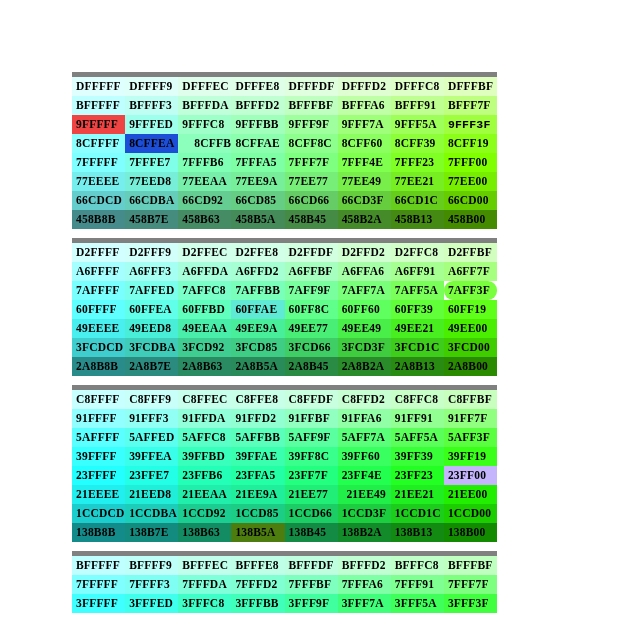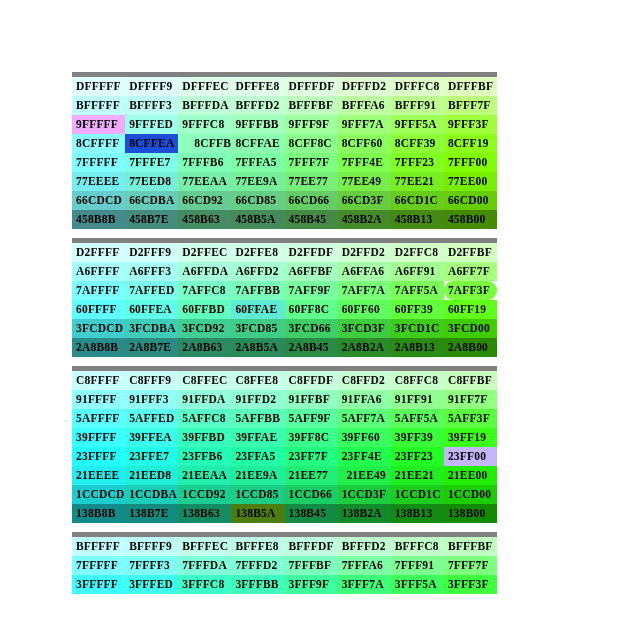--- a/index.html
+++ b/index.html
@@ -93,28 +93,28 @@
             <td class="swatch-cell" style="background: rgb(191, 255, 255);">BFFFFF</td>
             <td class="swatch-cell" style="background: rgb(191, 255, 243);">BFFFF3</td>
             <td class="swatch-cell" style="background: rgb(191, 255, 218);">BFFFDA</td>
             <td class="swatch-cell" style="background: rgb(191, 255, 210);">BFFFD2</td>
             <td class="swatch-cell" style="background: rgb(191, 255, 191);">BFFFBF</td>
             <td class="swatch-cell" style="background: rgb(191, 255, 166);">BFFFA6</td>
             <td class="swatch-cell" style="background: rgb(191, 255, 145);">BFFF91</td>
             <td class="swatch-cell" style="background: rgb(191, 255, 127);">BFFF7F</td>
           </tr>
           <tr class="swatch-row">
-            <td class="swatch-cell" style="background: #f0abfc;">9FFFFF</td>
+            <td class="swatch-cell" style="background: #ef4444;">9FFFFF</td>
             <td class="swatch-cell" style="background: rgb(159, 255, 237);">9FFFED</td>
             <td class="swatch-cell" style="background: rgb(159, 255, 200);">9FFFC8</td>
             <td class="swatch-cell" style="background: rgb(159, 255, 187);">9FFFBB</td>
             <td class="swatch-cell" style="background: rgb(159, 255, 159);">9FFF9F</td>
             <td class="swatch-cell" style="background: rgb(159, 255, 122);">9FFF7A</td>
             <td class="swatch-cell" style="background: rgb(159, 255, 90);">9FFF5A</td>
-            <td class="swatch-cell" style="background: rgb(159, 255, 63);">9FFF3F</td>
+            <td class="swatch-cell" style="background: rgb(159, 255, 63); font-family: Liberation Mono, monospace;">9FFF3F</td>
           </tr>
           <tr class="swatch-row">
             <td class="swatch-cell" style="background: rgb(140, 255, 255);">8CFFFF</td>
             <td class="swatch-cell" style="background: #1d4ed8;">8CFFEA</td>
             <td class="swatch-cell" style="background: rgb(140, 255, 189); padding-left: 16px;">8CFFBD</td>
             <td class="swatch-cell" style="background: rgb(140, 255, 174);">8CFFAE</td>
             <td class="swatch-cell" style="background: rgb(140, 255, 140);">8CFF8C</td>
             <td class="swatch-cell" style="background: rgb(140, 255, 96);">8CFF60</td>
             <td class="swatch-cell" style="background: rgb(140, 255, 57);">8CFF39</td>
             <td class="swatch-cell" style="background: rgb(140, 255, 25);">8CFF19</td>
@@ -199,20 +199,30 @@
             <td class="swatch-cell" style="background: rgb(96, 255, 255);">60FFFF</td>
             <td class="swatch-cell" style="background: rgb(96, 255, 234);">60FFEA</td>
             <td class="swatch-cell" style="background: rgb(96, 255, 189);">60FFBD</td>
             <td class="swatch-cell" style="background: #5eead4;">60FFAE</td>
             <td class="swatch-cell" style="background: rgb(96, 255, 140);">60FF8C</td>
             <td class="swatch-cell" style="background: rgb(96, 255, 96);">60FF60</td>
             <td class="swatch-cell" style="background: rgb(96, 255, 57);">60FF39</td>
             <td class="swatch-cell" style="background: rgb(96, 255, 25);">60FF19</td>
           </tr>
           <tr class="swatch-row">
+            <td class="swatch-cell" style="background: rgb(73, 238, 238);">49EEEE</td>
+            <td class="swatch-cell" style="background: rgb(73, 238, 216);">49EED8</td>
+            <td class="swatch-cell" style="background: rgb(73, 238, 170);">49EEAA</td>
+            <td class="swatch-cell" style="background: rgb(73, 238, 154);">49EE9A</td>
+            <td class="swatch-cell" style="background: rgb(73, 238, 119);">49EE77</td>
+            <td class="swatch-cell" style="background: rgb(73, 238, 73);">49EE49</td>
+            <td class="swatch-cell" style="background: rgb(73, 238, 33);">49EE21</td>
+            <td class="swatch-cell" style="background: rgb(73, 238, 0);">49EE00</td>
+          </tr>
+          <tr class="swatch-row">
             <td class="swatch-cell" style="background: rgb(63, 205, 205);">3FCDCD</td>
             <td class="swatch-cell" style="background: rgb(63, 205, 186);">3FCDBA</td>
             <td class="swatch-cell" style="background: rgb(63, 205, 146);">3FCD92</td>
             <td class="swatch-cell" style="background: rgb(63, 205, 133);">3FCD85</td>
             <td class="swatch-cell" style="background: rgb(63, 205, 102);">3FCD66</td>
             <td class="swatch-cell" style="background: rgb(63, 205, 63);">3FCD3F</td>
             <td class="swatch-cell" style="background: rgb(63, 205, 28);">3FCD1C</td>
             <td class="swatch-cell" style="background: rgb(63, 205, 0);">3FCD00</td>
           </tr>
           <tr class="swatch-row">

